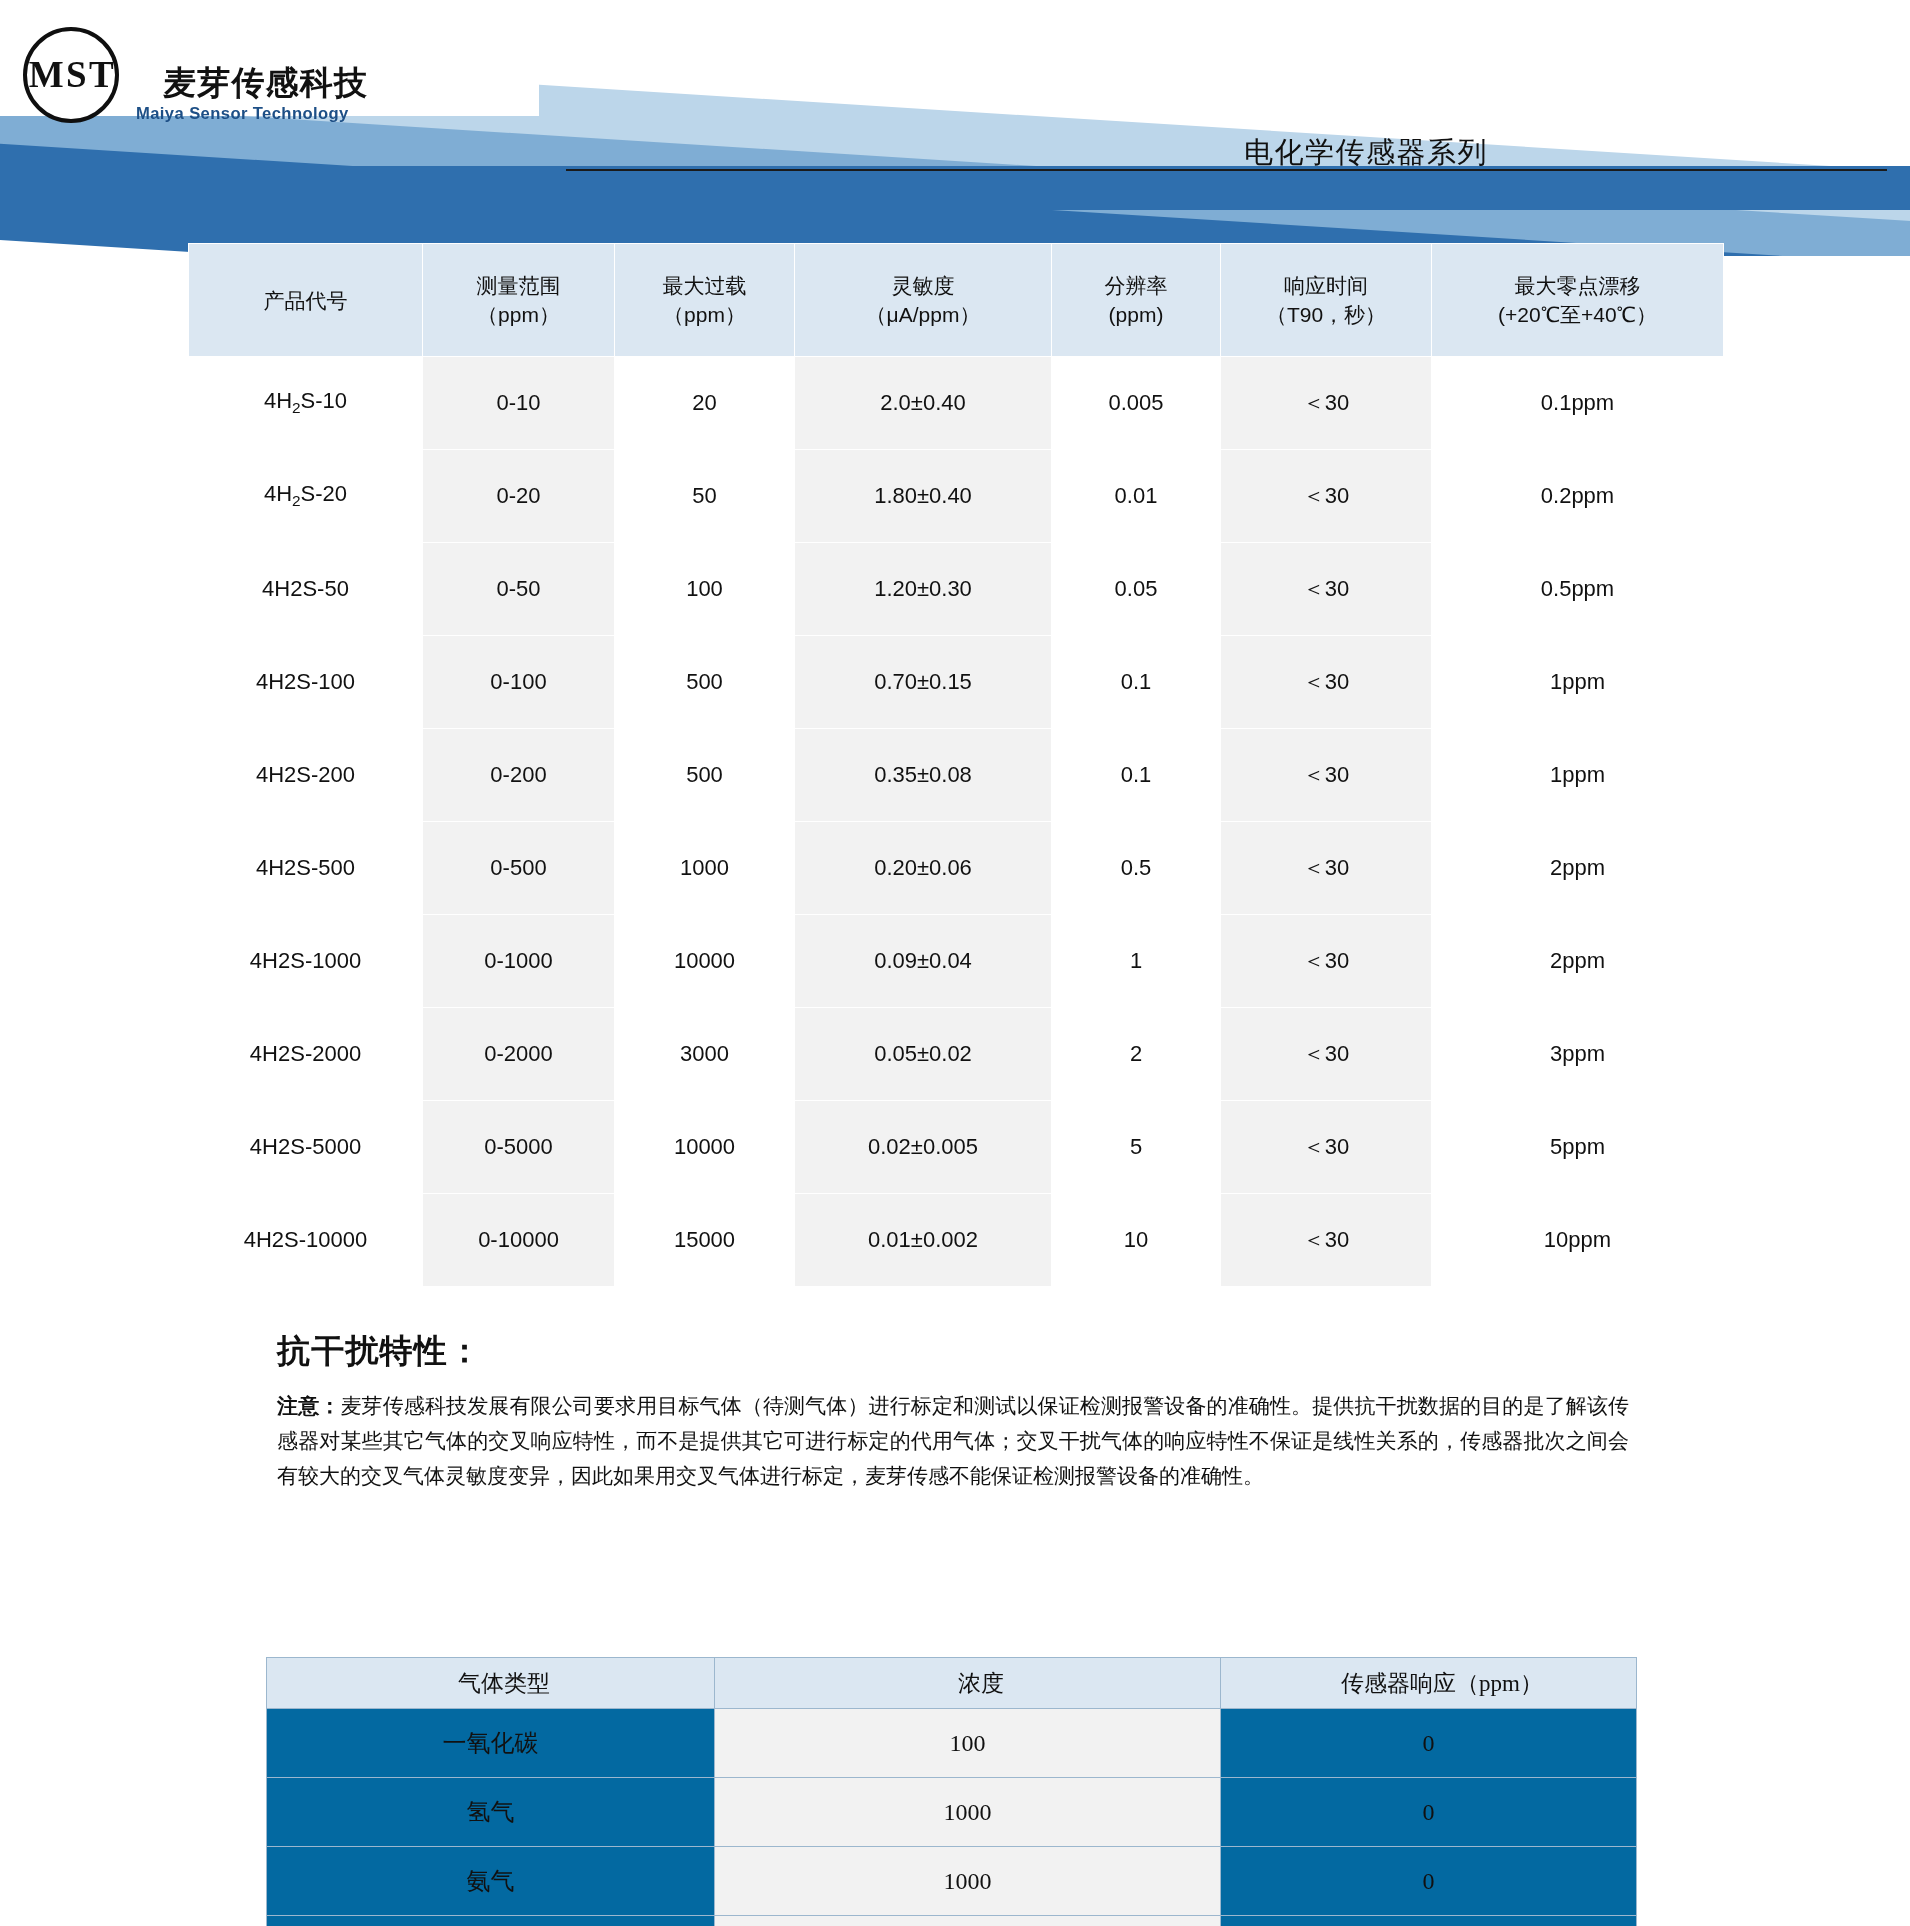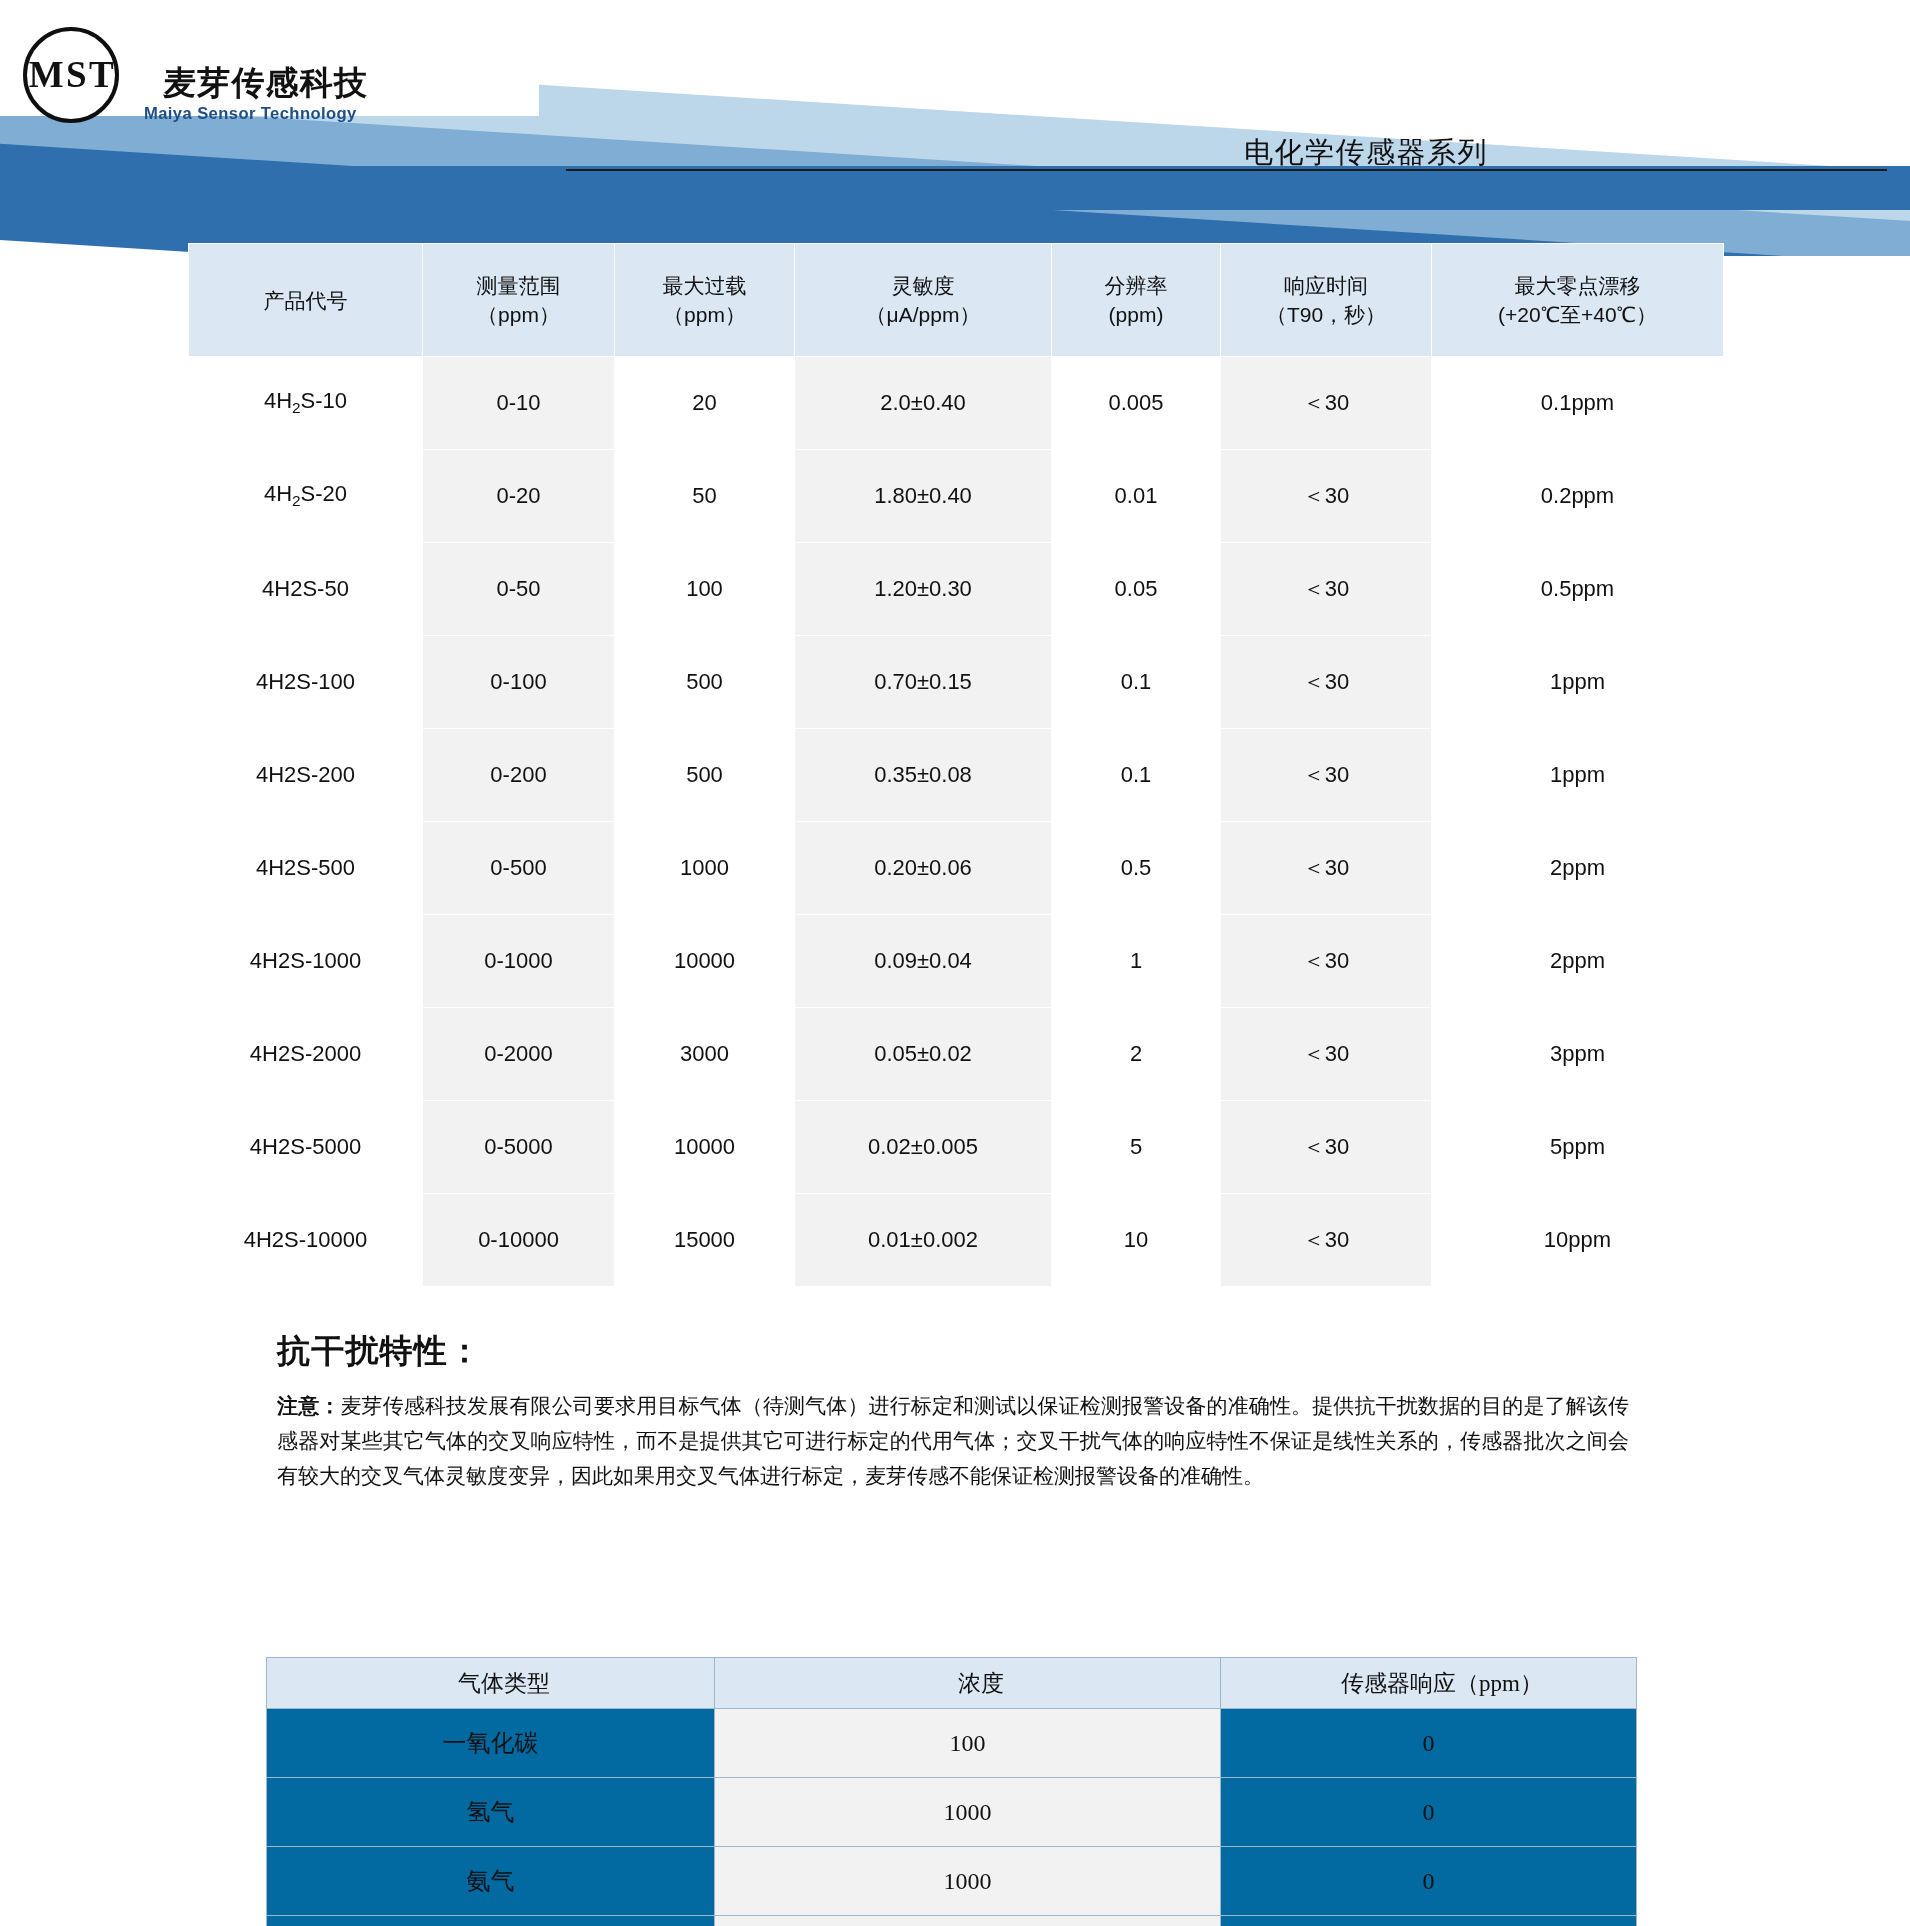--- a/index.html
+++ b/index.html
@@ -111,21 +111,20 @@
   }
   .logo-en {
     position: absolute;
     left: 113px; top: 77px;
     font-family: "Liberation Sans", sans-serif;
     font-weight: bold;
     font-size: 16.6px;
     color: #1d4f86;
     letter-spacing: 0.4px;
     white-space: nowrap;
-    margin-left: 8px;
   }
   .hdr-title {
     position: absolute;
     left: 1244px; top: 133px;
     font-family: "Liberation Sans", sans-serif;
     font-size: 29px;
     color: #111111;
     letter-spacing: 1.5px;
     white-space: nowrap;
     z-index: 30;

